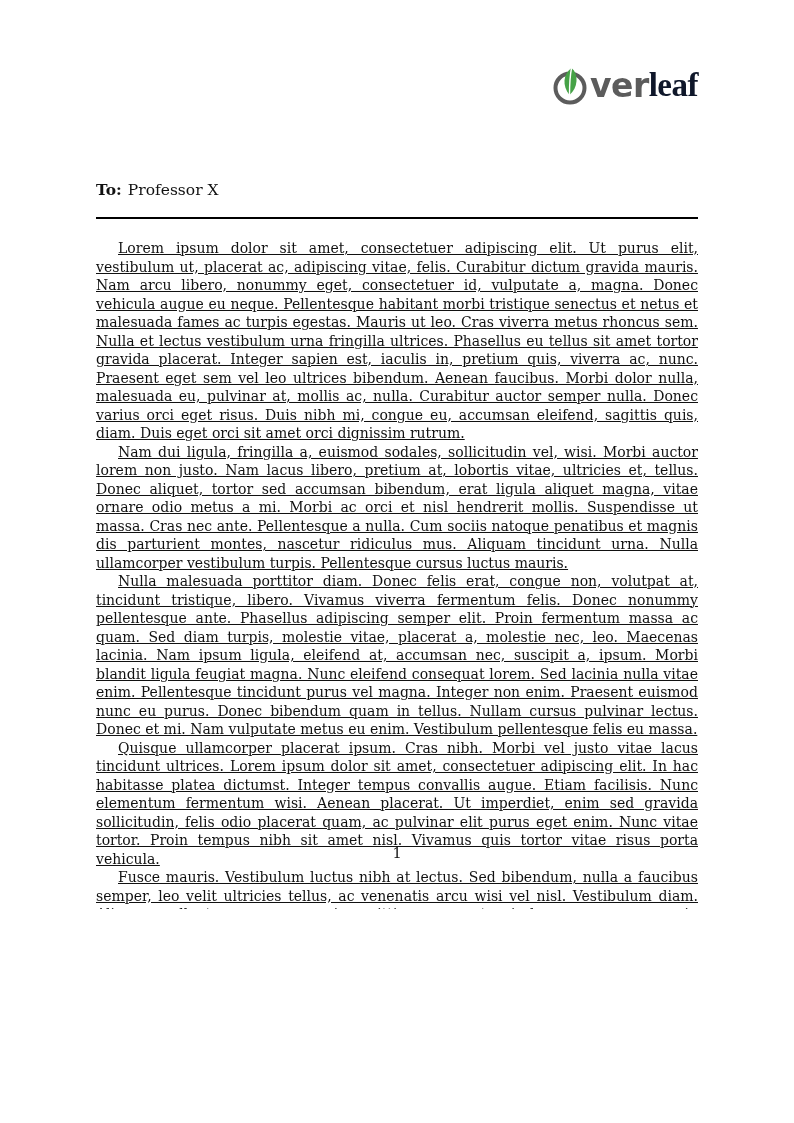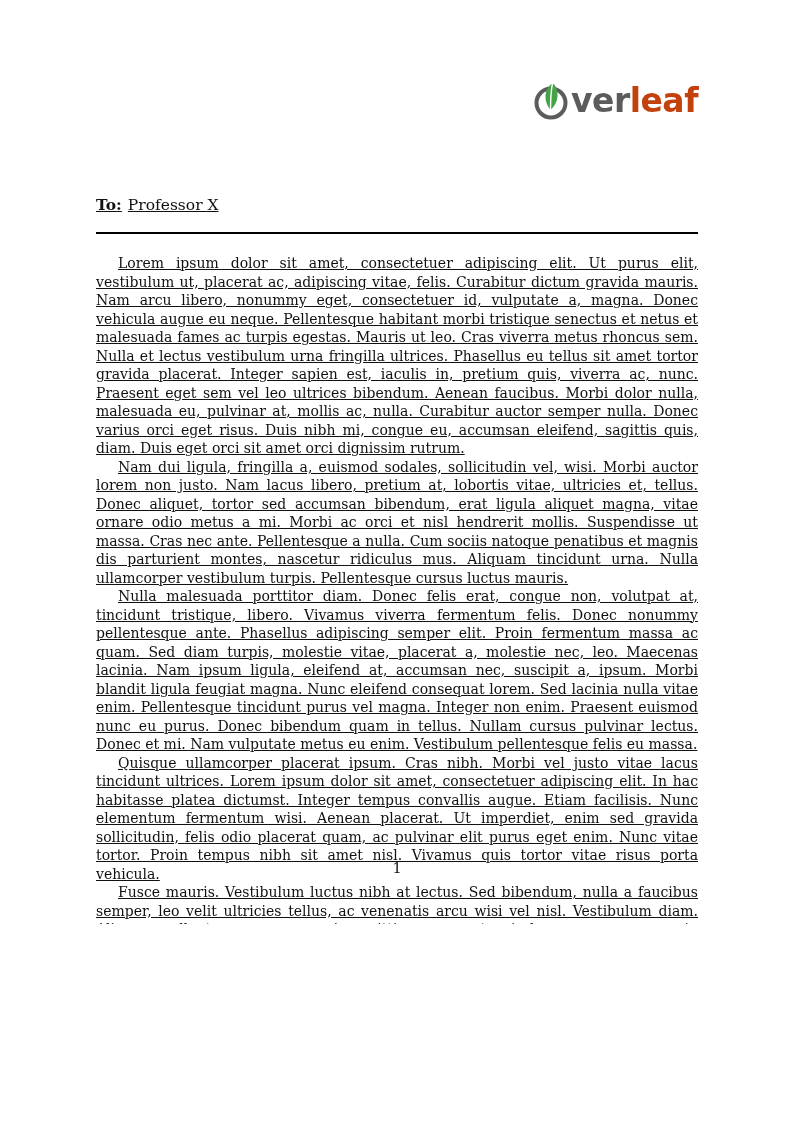--- a/index.html
+++ b/index.html
@@ -1,20 +1,20 @@
 <!DOCTYPE html>
 <html><head>
 <meta charset="utf-8">
 <style>
   html, body { margin: 0; padding: 0; background: #ffffff; }
   .page {
     position: relative;
     width: 794px;
     height: 907px;
-    margin: 17px auto;
+    margin: 2px auto;
     background: #ffffff;
     box-sizing: border-box;
     padding: 0 96px;
     overflow: hidden;
     font-family: "DejaVu Serif", serif;
     color: #111111;
   }
   
   .logo-row {
     display: flex;
@@ -29,24 +29,24 @@
     align-items: center;
     font-family: "DejaVu Sans", sans-serif;
     font-size: 33px;
     font-weight: 600;
     letter-spacing: -0.5px;
     line-height: 1;
     user-select: none;
   }
   .logo svg { display: block; margin-right: 1px; }
   .logo .gray  { color: #5c5c5c; }
-  .logo .green { color: #c2410c; }
+  .logo .green { color: #0f172a; font-family: Liberation Serif, serif; }
   
   .memo-fields { margin-top: 72px; font-size: 15.5px; }
-  .memo-row { margin-bottom: 14px; line-height: 19px; text-decoration: underline; }
+  .memo-row { margin-bottom: 14px; line-height: 19px; }
   .memo-row .label { font-weight: bold; }
   .memo-row .value { margin-left: 6px; }
   
   .rule {
     border: none;
     border-top: 2px solid #000000;
     margin: 17px 0 0 0;
   }
   
   .memo-body { margin-top: 20px; font-size: 14px; line-height: 18.5px; }

